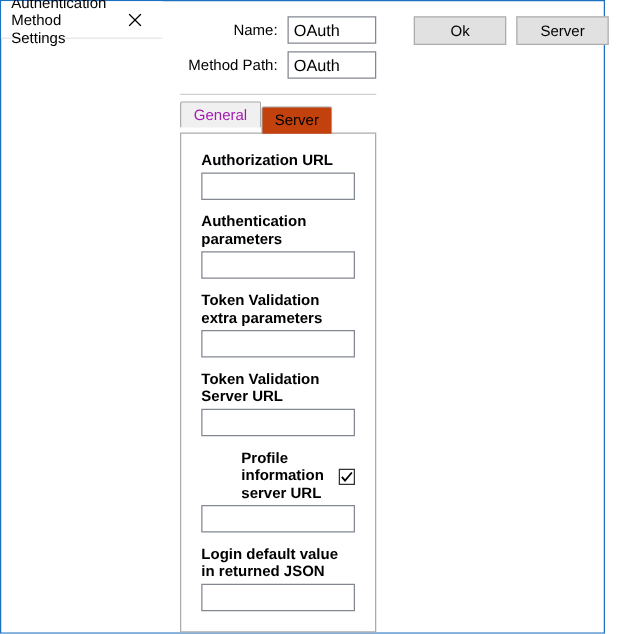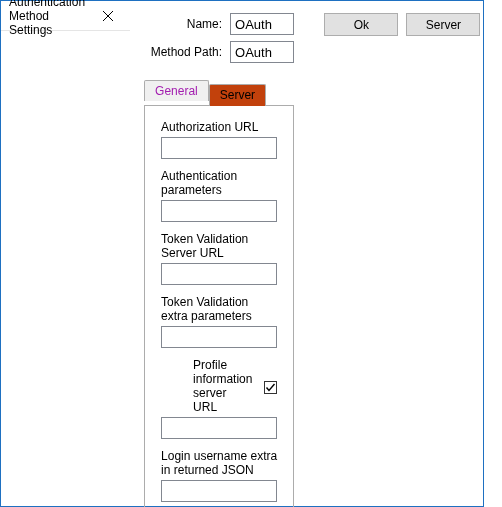--- a/index.html
+++ b/index.html
@@ -113,20 +113,21 @@
     padding: 14px 16px 12px 16px;
     position: relative;
     z-index: 1;
   }
   .field-group {
     margin-bottom: 10px;
   }
   .field-label {
     margin-bottom: 3px;
     display: block;
+    font-weight: bold;
   }
   .row-flex {
     display: flex;
     align-items: center;
     justify-content: space-between;
     gap: 12px;
     margin-left: 32px;
   }
   .checkbox-wrap {
     display: inline-flex;
@@ -197,45 +198,45 @@
           <span class="field-label">Authorization URL</span>
           <input type="text" value="" style="">
         </div>
 
         <div class="field-group">
           <span class="field-label">Authentication parameters</span>
           <input type="text" value="" style="">
         </div>
 
         <div class="field-group">
+          <span class="field-label">Token Validation extra parameters</span>
+          <input type="text" value="" style="">
+        </div>
+
+        <div class="field-group">
           <span class="field-label">Token Validation Server URL</span>
-          <input type="text" value="" style="">
-        </div>
-
-        <div class="field-group">
-          <span class="field-label">Token Validation extra parameters</span>
           <input type="text" value="" style="">
         </div>
 
         <div class="field-group">
           <div class="row-flex">
             <span class="field-label" style="margin-bottom:3px">Profile information server URL</span>
             <label class="checkbox-wrap">
               <span class="checkbox-box">
                 <svg viewBox="0 0 11 11">
                   <polyline points="1.5,5.5 4,8.5 9.5,2" fill="none" stroke="#000" stroke-width="1.4"></polyline>
                 </svg>
               </span>
             </label>
           </div>
           <input type="text" value="" style="">
         </div>
 
         <div class="field-group" style="margin-bottom:4px">
-          <span class="field-label">Login username extra in returned JSON</span>
+          <span class="field-label">Login default value in returned JSON</span>
           <input type="text" value="" style="">
         </div>
 
       </div>
     </div>
 
   </div>
 
   <div class="footer">
     <button class="btn">Ok</button>

